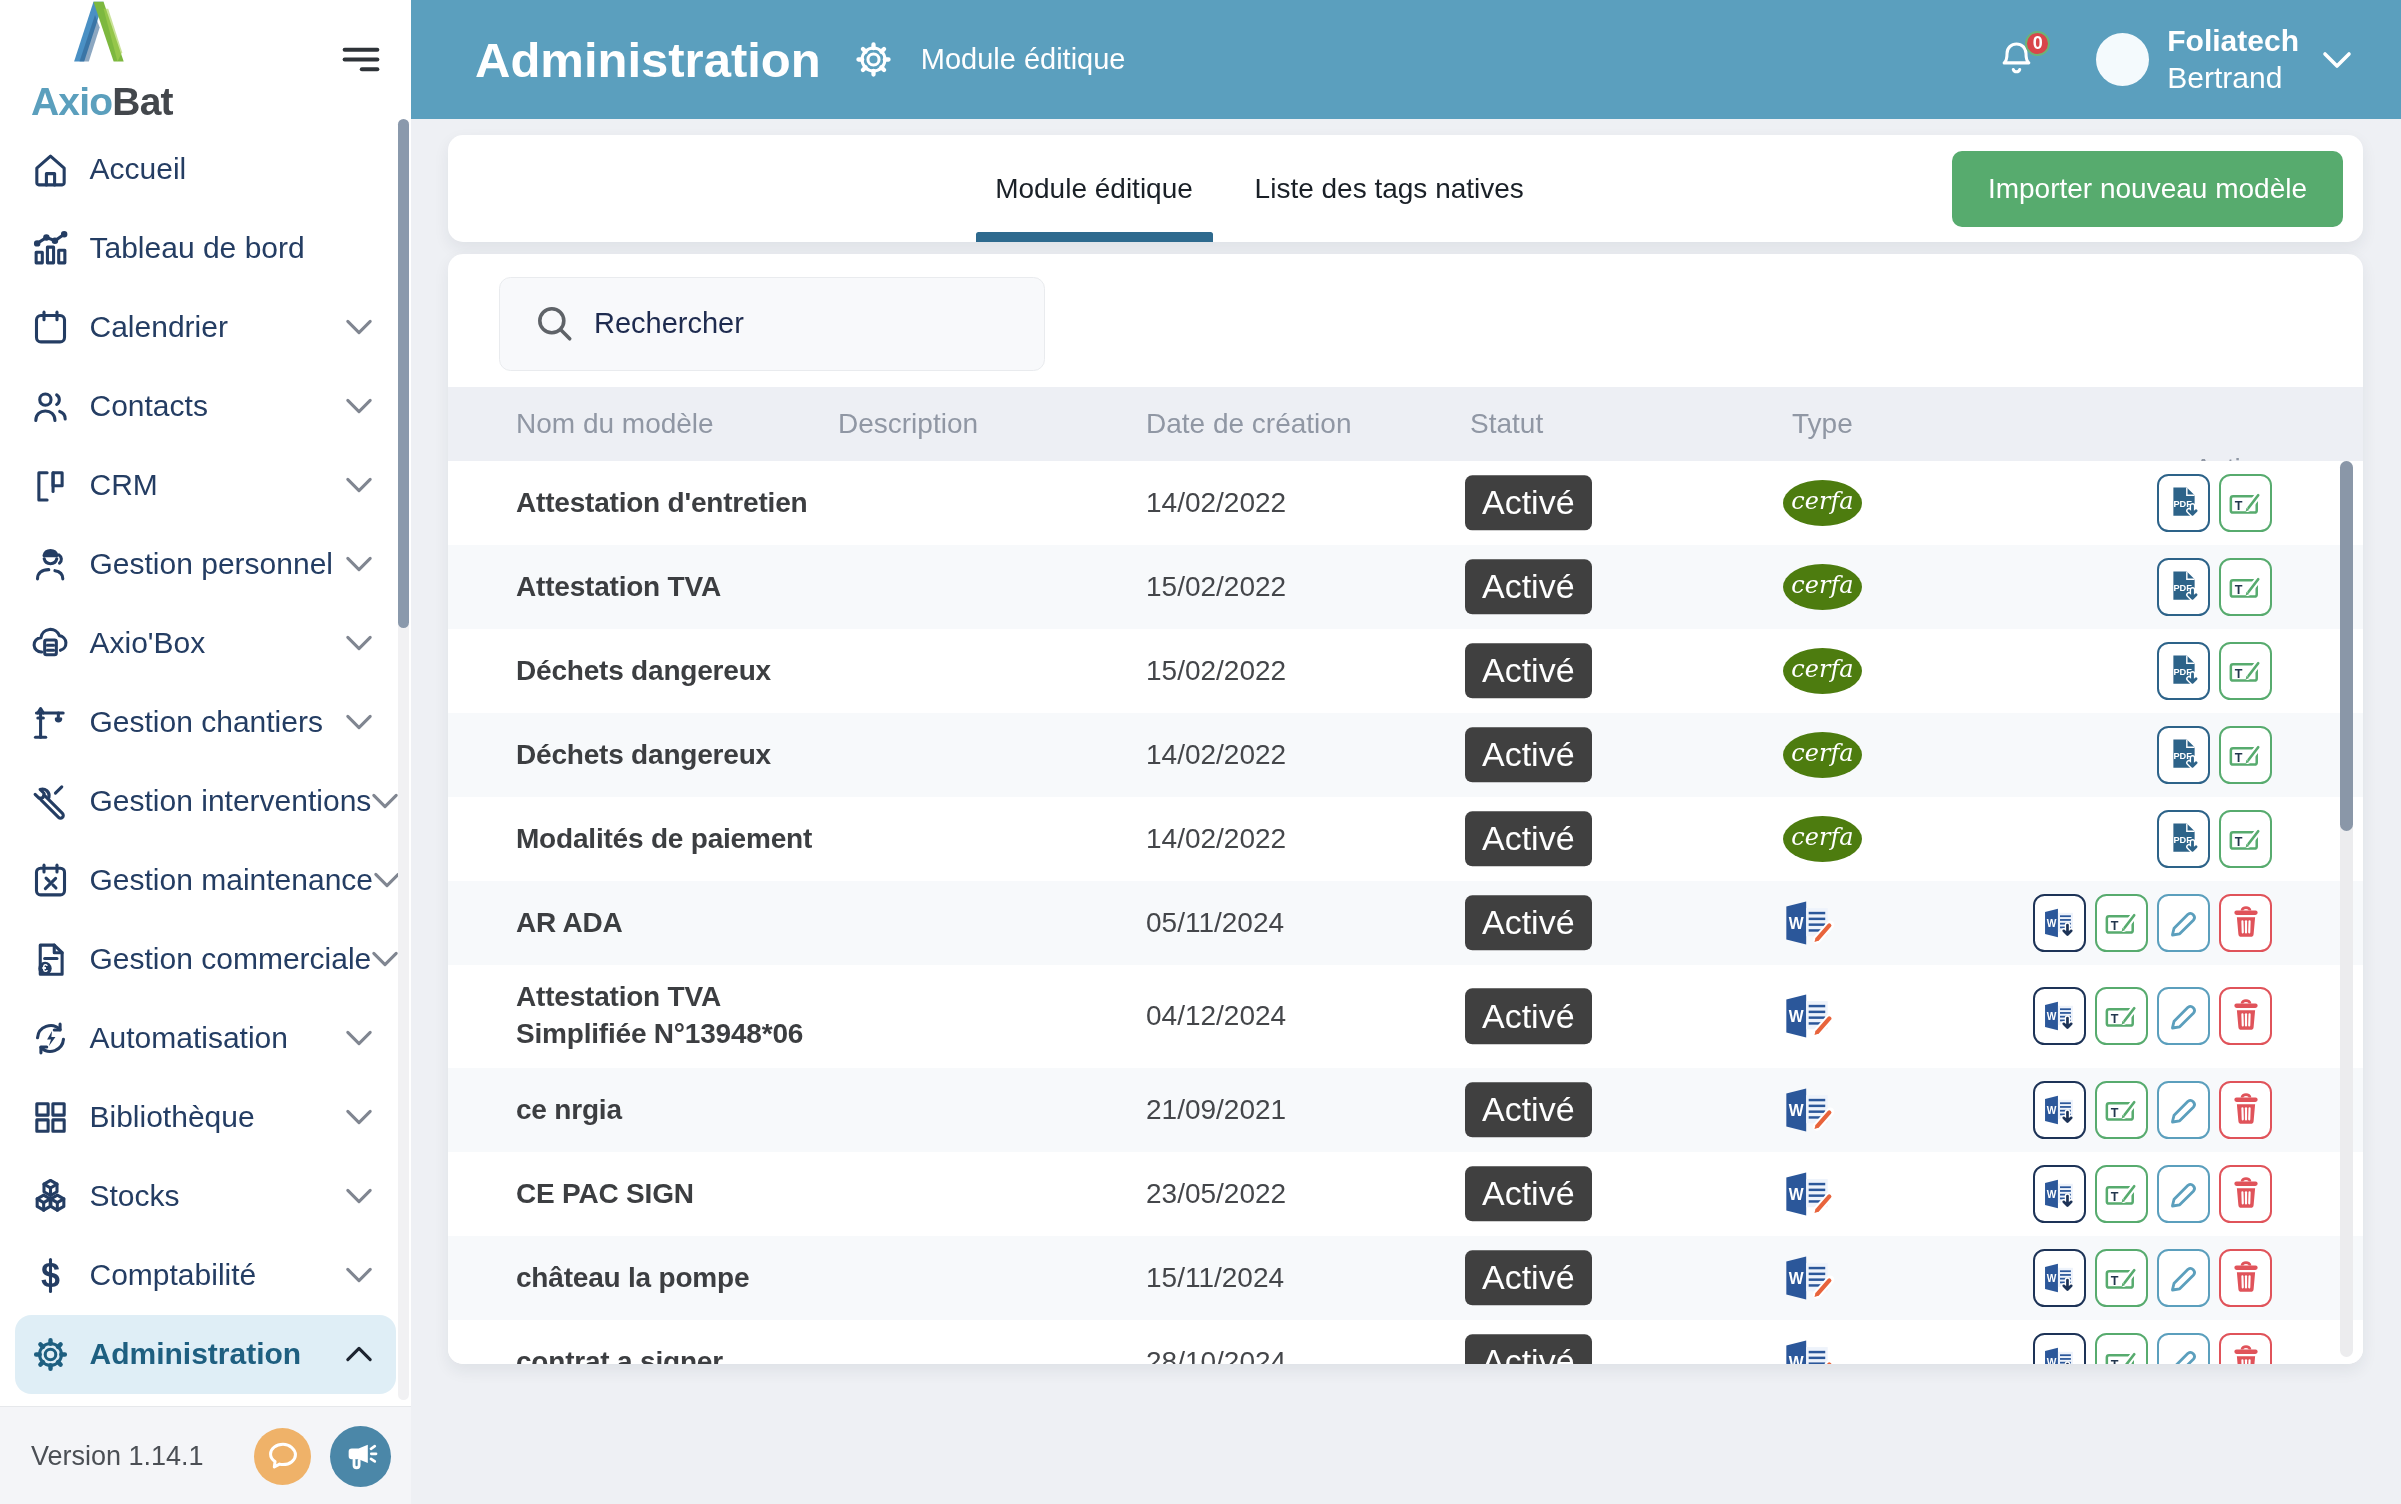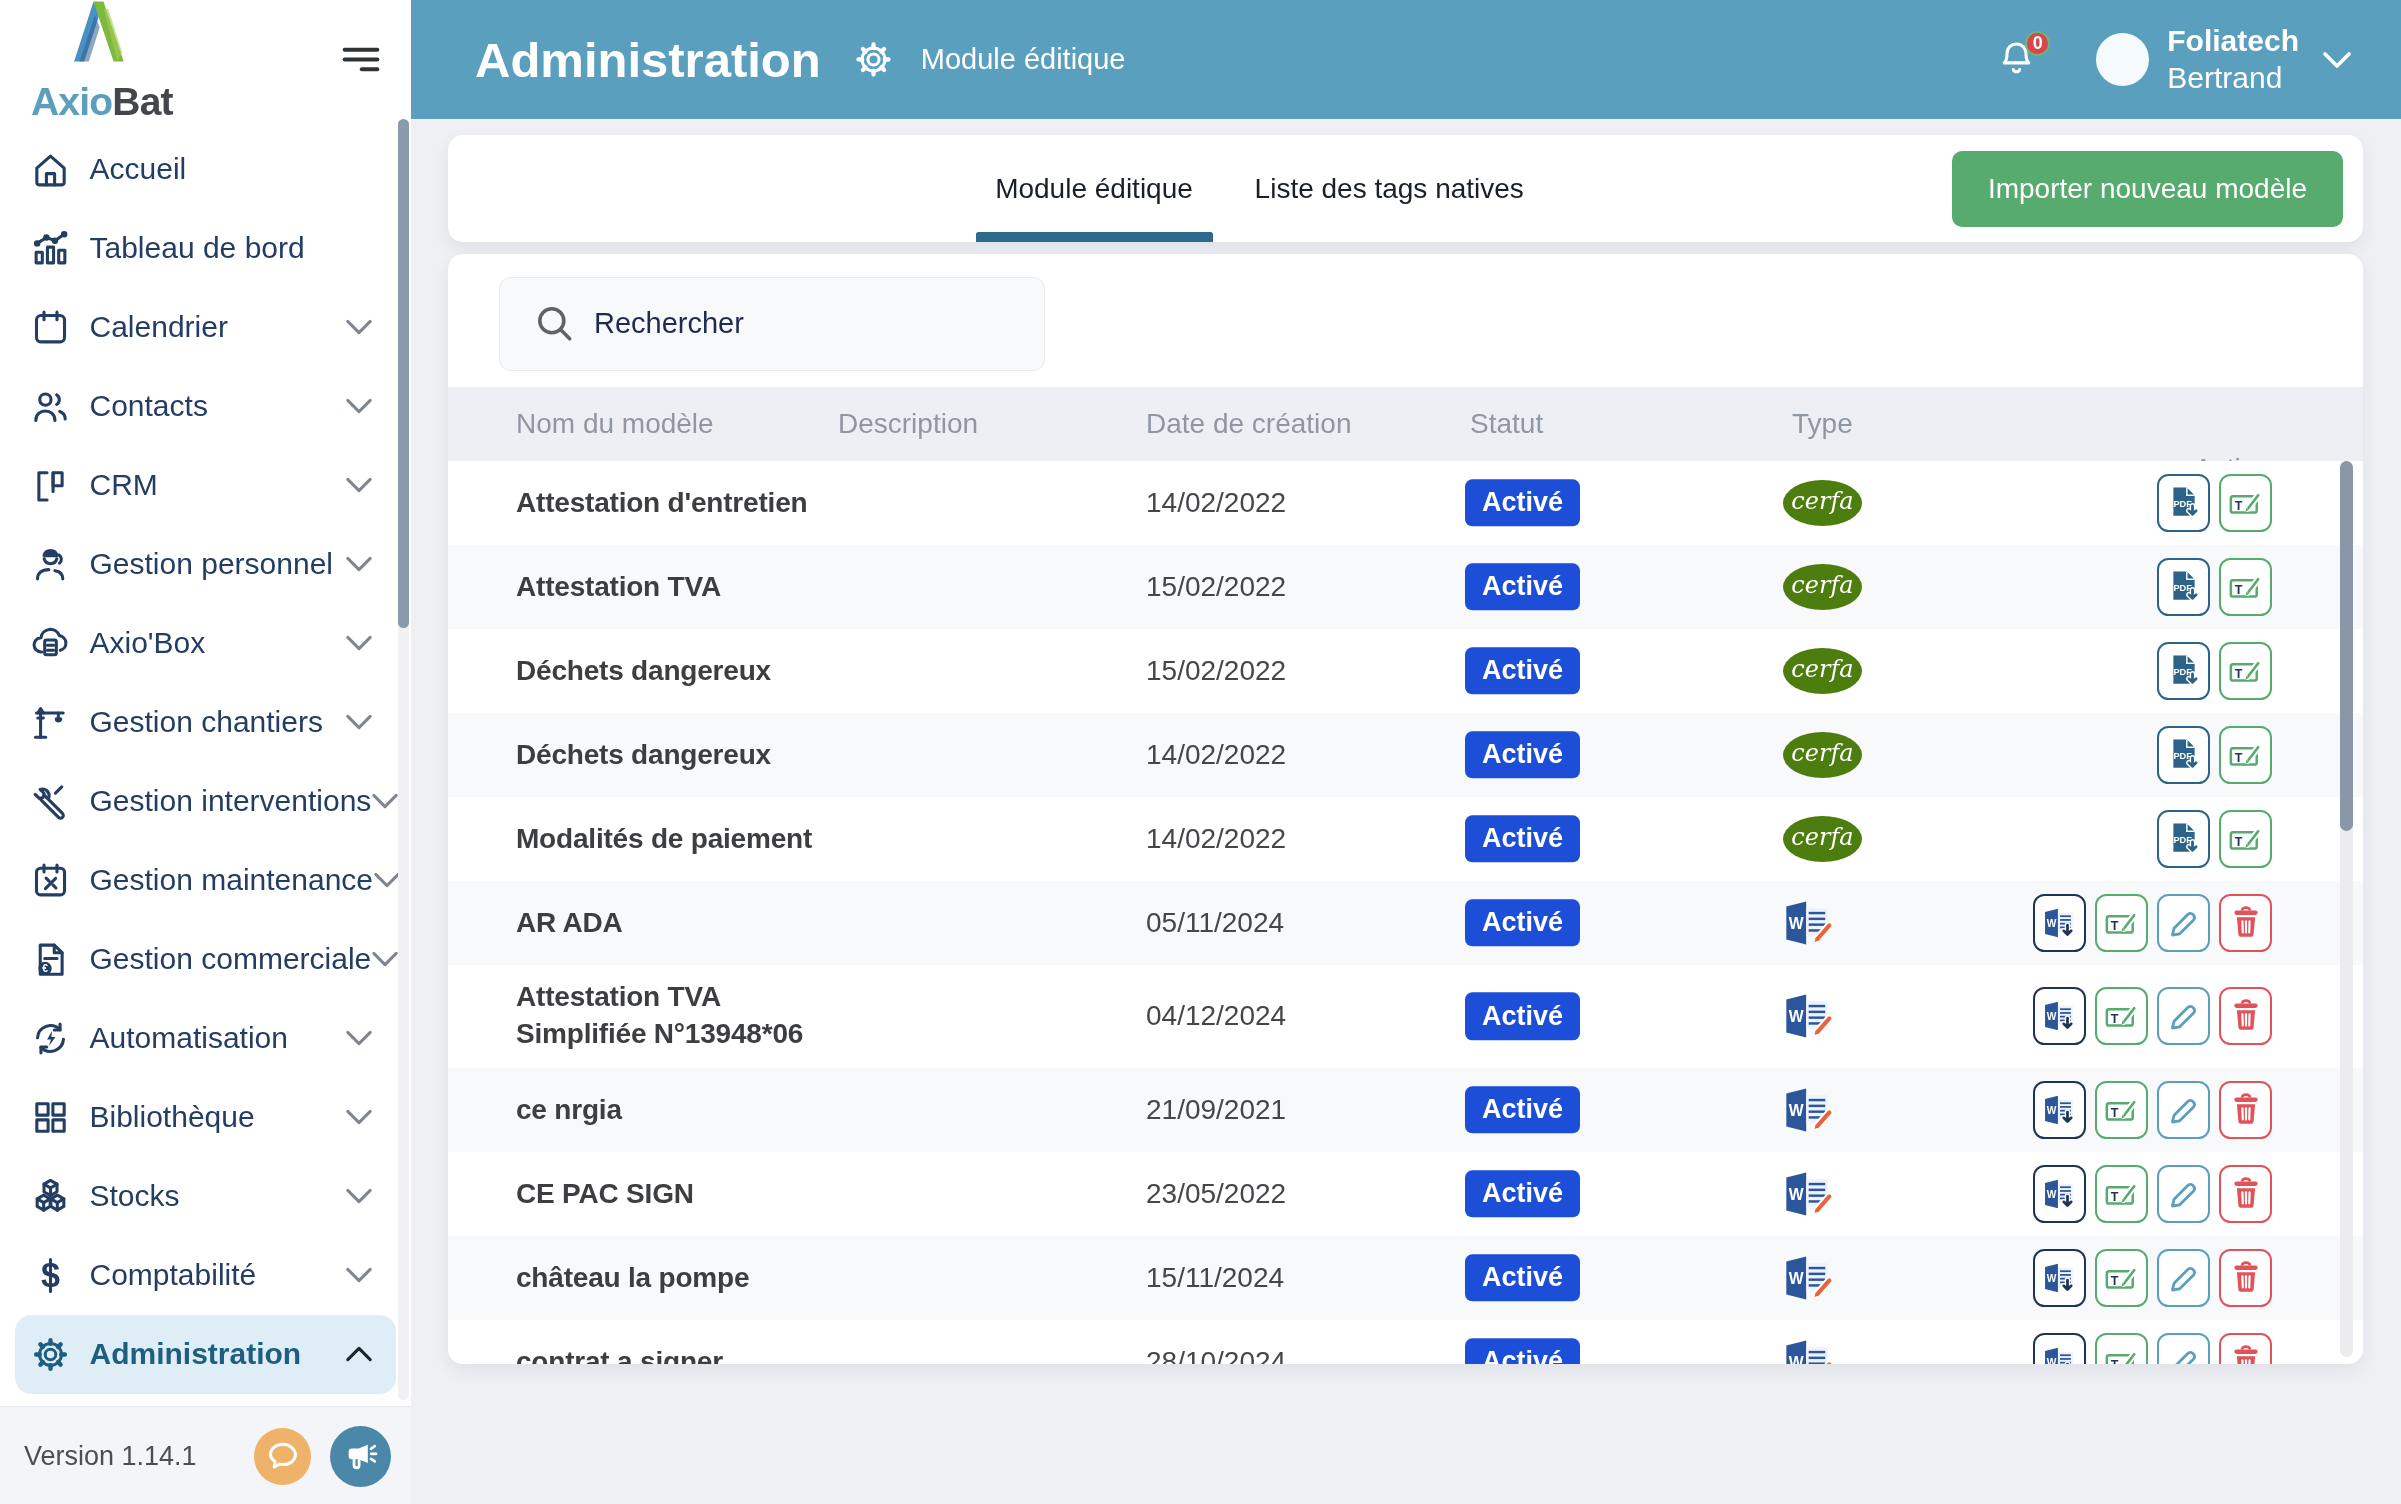--- a/index.html
+++ b/index.html
@@ -22,21 +22,21 @@
   .nav-chev { margin-left:auto; margin-right:11.5px; color:#808691; display:flex; }
   .nav-item.active { background:#dfeef6; }
   .nav-item.active .nav-label { color:#1e5f80; font-weight:bold; }
   .nav-item.active .nav-icon { color:#1e5f80; }
   .nav-item.active .nav-chev { color:#1d2430; }
 
   .side-scroll-track { position:absolute; right:1.6px; top:119px; width:11.5px; height:1281px; background:#f1f1f3; border-radius:6.6px; }
   .side-scroll-thumb { position:absolute; right:1.6px; top:119px; width:11.5px; height:509px; background:#8a99ac; border-radius:6.6px; }
 
   .sidebar-footer { position:absolute; bottom:0; left:0; width:411px; height:99px; background:#f4f5f8; border-top:1.6px solid #e6e8eb; }
-  .version { position:absolute; left:24px; top:50%; transform:translateY(-50%); font-size:27px; color:#4b4f55; }
+  .version { position:absolute; left:31px; top:50%; transform:translateY(-50%); font-size:27px; color:#4b4f55; }
   .fab { position:absolute; border-radius:50%; display:flex; align-items:center; justify-content:center; cursor:pointer; }
   .fab-chat { width:57px; height:57px; left:254px; top:20.5px; background:#efb269; }
   .fab-mega { width:61px; height:61px; left:330px; top:19px; background:#4b87a8; }
 
   
   .topbar { position:absolute; left:411px; top:0; right:0; height:119px; background:#5b9fbe; display:flex; align-items:center; padding:0 49px 0 64px; color:#fff; }
   .page-title { font-size:49px; font-weight:bold; }
   .topbar-gear { margin-left:31px; display:flex; cursor:pointer; }
   .topbar-sub { margin-left:26px; font-size:29px; }
   .top-right { margin-left:auto; display:flex; align-items:center; }
@@ -69,21 +69,21 @@
 
   .rows { position:absolute; left:0; right:0; top:207px; bottom:0; overflow:hidden; }
   .trow { position:relative; height:84px; background:#fff; }
   .trow.alt { background:#f7f9fb; }
   .trow.tall { height:103px; }
   .cell { position:absolute; top:50%; transform:translateY(-50%); display:flex; align-items:center; }
   .c-name { left:68px; width:304px; font-size:28px; font-weight:bold; color:#3c3e41; line-height:1.32; letter-spacing:-0.2px; }
   .c-desc { left:390px; width:246px; font-size:28px; color:#44464a; }
   .c-date { left:698px; width:263px; font-size:28px; color:#44464a; }
   .c-status { left:1017px; }
-  .badge { background:#1d4ed8; color:#fff; font-size:27px; padding:8.2px 17px; border-radius:7.4px; white-space:nowrap;font-weight:bold; }
+  .badge { background:#404040; color:#fff; font-size:34px; padding:8.2px 17px; border-radius:7.4px; white-space:nowrap; }
   .c-type { left:1335px; }
   .cerfa { width:79px; height:46px; background:#4d7c0f; border-radius:50%; color:#fff; display:flex; align-items:center; justify-content:center; font-family:"DejaVu Serif", serif; font-style:italic; font-size:24px; padding-bottom:3.3px; }
   .c-actions { right:91px; gap:9px; }
   .abtn { width:53px; height:58px; border-radius:11.5px; background:#fff; display:flex; align-items:center; justify-content:center; cursor:pointer; border:2.5px solid #888; padding:0; }
   .abtn svg { width:34px; height:34px; }
   .abtn-word-download { border-color:#1d3357; }
   .abtn-pdf-download  { border-color:#2d6389; }
   .abtn-tag-edit      { border-color:#57ab6e; }
   .abtn-edit          { border-color:#5b9fbd; }
   .abtn-delete        { border-color:#e0535a; }

